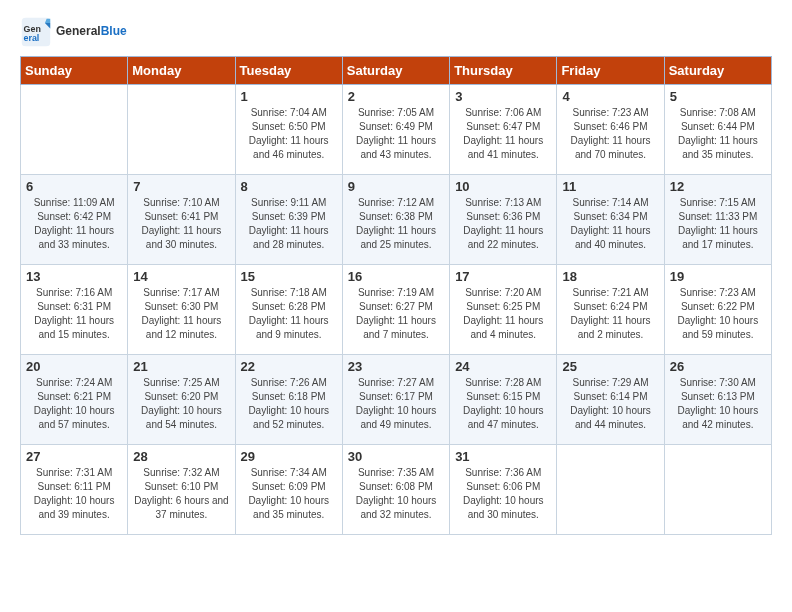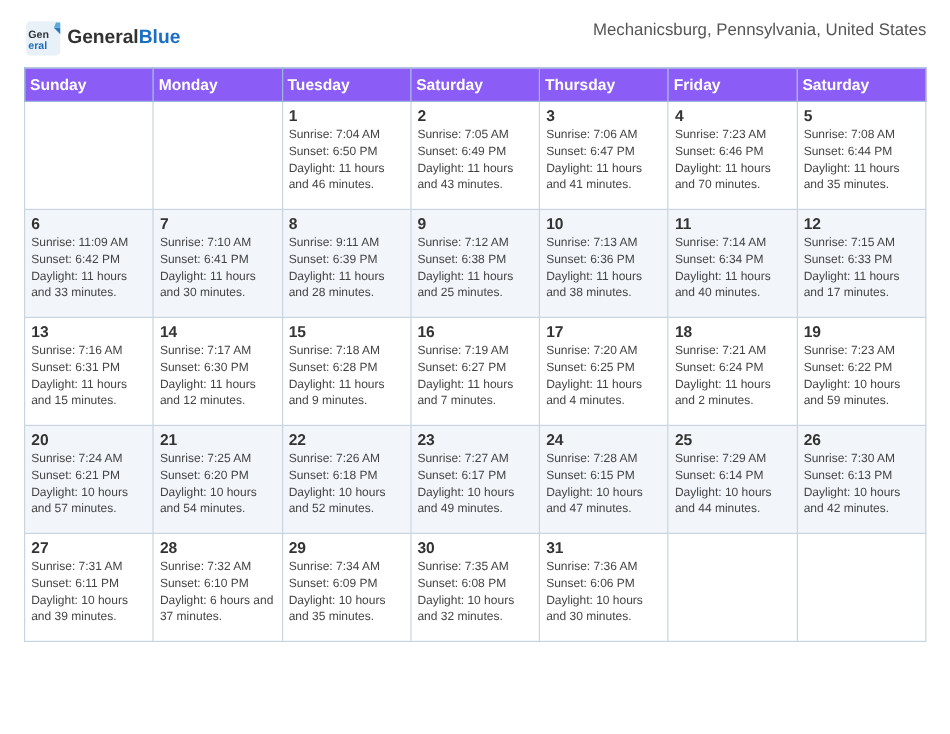--- a/index.html
+++ b/index.html
@@ -36,21 +36,21 @@
     .location {
       font-size: 14px;
       color: #555;
     }
     .calendar {
       width: 100%;
       border-collapse: collapse;
       table-layout: fixed;
     }
     .calendar th {
-      background: #8b5cf6;
+      background: #c2410c;
       color: #fff;
       font-size: 13px;
       font-weight: bold;
       padding: 6px 4px;
       text-align: left;
       border: 1px solid #a0b8d8;
     }
     .calendar td {
       vertical-align: top;
       border: 1px solid #c8d4e0;
@@ -66,43 +66,43 @@
     .day-num {
       font-size: 13px;
       font-weight: bold;
       display: block;
       margin-bottom: 2px;
     }
     .day-info {
       font-size: 10px;
       color: #444;
       line-height: 1.4;
+      text-align: center;
     }
     .empty { background: #fff !important; }
   </style>
 </head>
 <body>
 
 <div class="header">
   <div class="logo">
     <svg class="logo-icon" viewBox="0 0 36 36">
       <rect x="2" y="2" width="32" height="32" rx="4" fill="#e8f0f8"></rect>
       <text x="4" y="18" font-size="10" font-weight="bold" fill="#333" font-family="Arial">Gen</text>
       <text x="4" y="28" font-size="10" font-weight="bold" fill="#1a6fc4" font-family="Arial">eral</text>
       <polygon points="28,8 34,14 34,8" fill="#2979c0"></polygon>
       <polygon points="28,8 34,8 34,3 30,3" fill="#5aaae0"></polygon>
     </svg>
     <div>
-      <div style="font-size:16px; font-weight:bold; color:#333; line-height:1.1;">
+      <div style="font-size:12px; font-weight:bold; color:#333; line-height:1.1;">
         <span>General</span><span style="color:#1a6fc4;">Blue</span>
       </div>
     </div>
   </div>
   <div class="title-block">
-    <div class="location">Mechanicsburg, Pennsylvania, United States</div>
   </div>
 </div>
 
 <table class="calendar">
   <thead>
     <tr>
     <th>Sunday</th>
         <th>Monday</th>
         <th>Tuesday</th>
         <th>Saturday</th>
@@ -148,29 +148,29 @@
         <td>
           <span class="day-num">8</span>
           <div class="day-info"><span>Sunrise: 9:11 AM</span><br><span>Sunset: 6:39 PM</span><br><span>Daylight: 11 hours and 28 minutes.</span></div>
         </td>
         <td>
           <span class="day-num">9</span>
           <div class="day-info"><span>Sunrise: 7:12 AM</span><br><span>Sunset: 6:38 PM</span><br><span>Daylight: 11 hours and 25 minutes.</span></div>
         </td>
         <td>
           <span class="day-num">10</span>
-          <div class="day-info"><span>Sunrise: 7:13 AM</span><br><span>Sunset: 6:36 PM</span><br><span>Daylight: 11 hours and 38 minutes.</span></div>
+          <div class="day-info"><span>Sunrise: 7:13 AM</span><br><span>Sunset: 6:36 PM</span><br><span>Daylight: 11 hours and 22 minutes.</span></div>
         </td>
         <td>
           <span class="day-num">11</span>
           <div class="day-info"><span>Sunrise: 7:14 AM</span><br><span>Sunset: 6:34 PM</span><br><span>Daylight: 11 hours and 40 minutes.</span></div>
         </td>
         <td>
           <span class="day-num">12</span>
-          <div class="day-info"><span>Sunrise: 7:15 AM</span><br><span>Sunset: 6:33 PM</span><br><span>Daylight: 11 hours and 17 minutes.</span></div>
+          <div class="day-info"><span>Sunrise: 7:15 AM</span><br><span>Sunset: 11:33 PM</span><br><span>Daylight: 11 hours and 17 minutes.</span></div>
         </td>
       </tr>
       <tr>
         <td>
           <span class="day-num">13</span>
           <div class="day-info"><span>Sunrise: 7:16 AM</span><br><span>Sunset: 6:31 PM</span><br><span>Daylight: 11 hours and 15 minutes.</span></div>
         </td>
         <td>
           <span class="day-num">14</span>
           <div class="day-info"><span>Sunrise: 7:17 AM</span><br><span>Sunset: 6:30 PM</span><br><span>Daylight: 11 hours and 12 minutes.</span></div>

